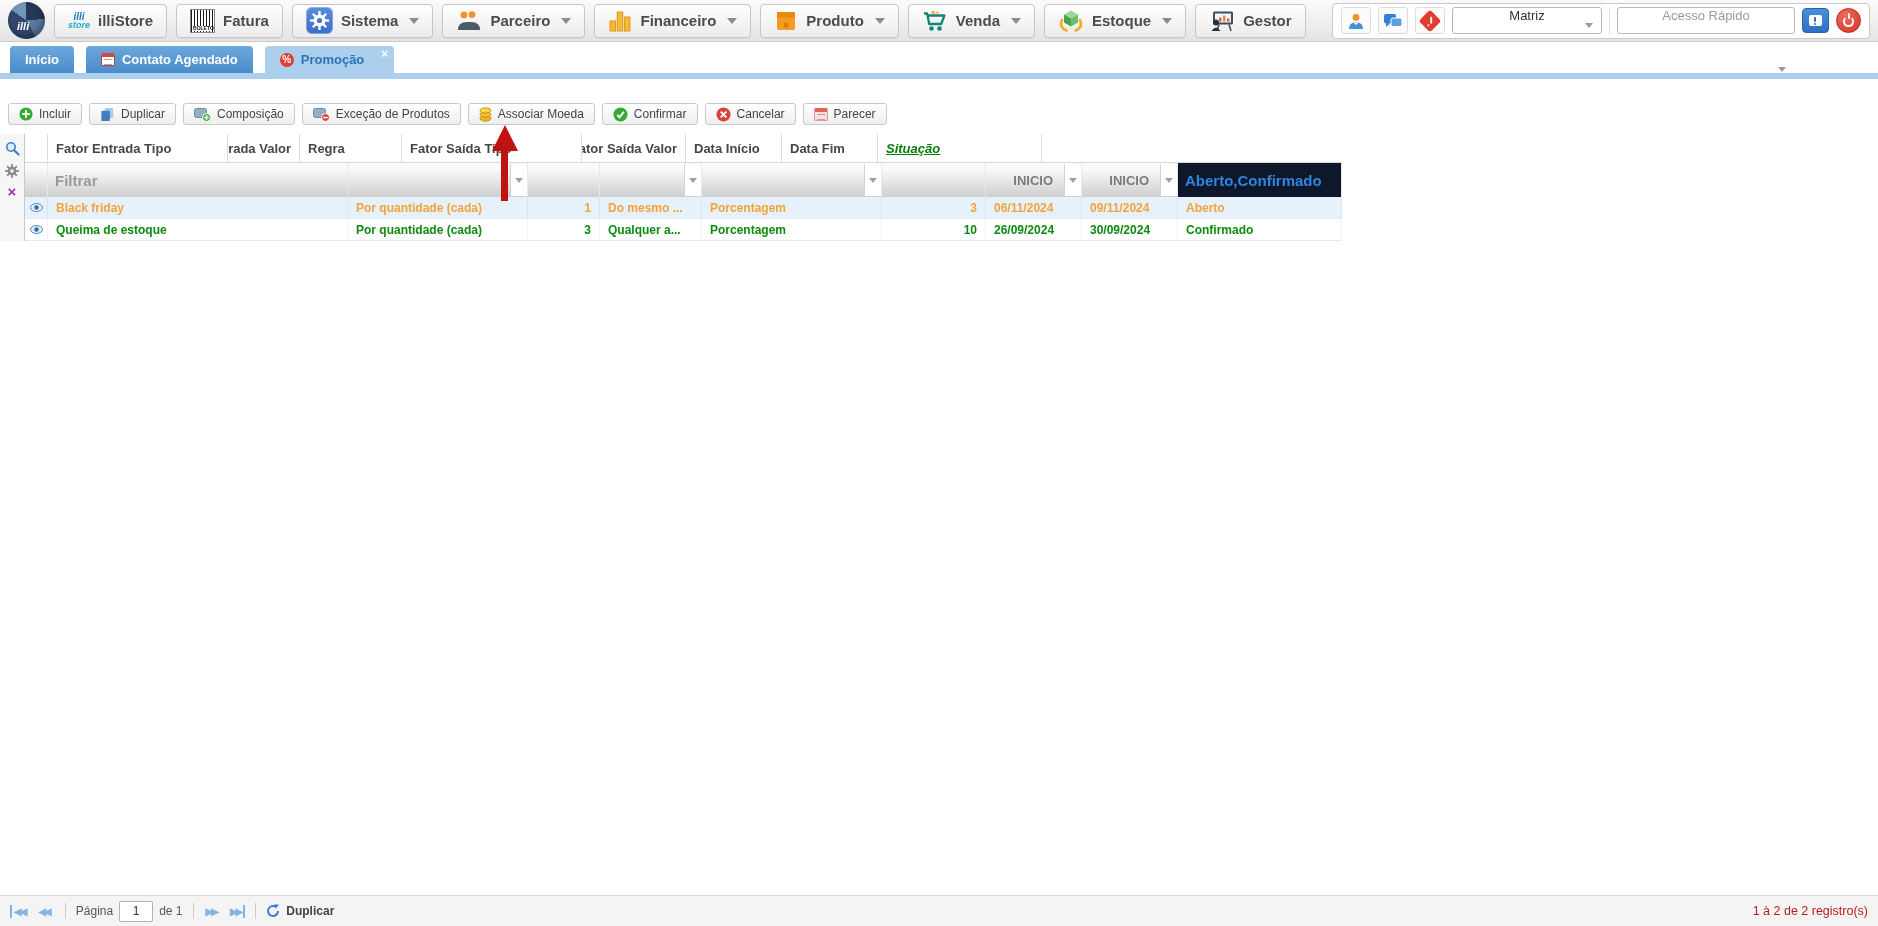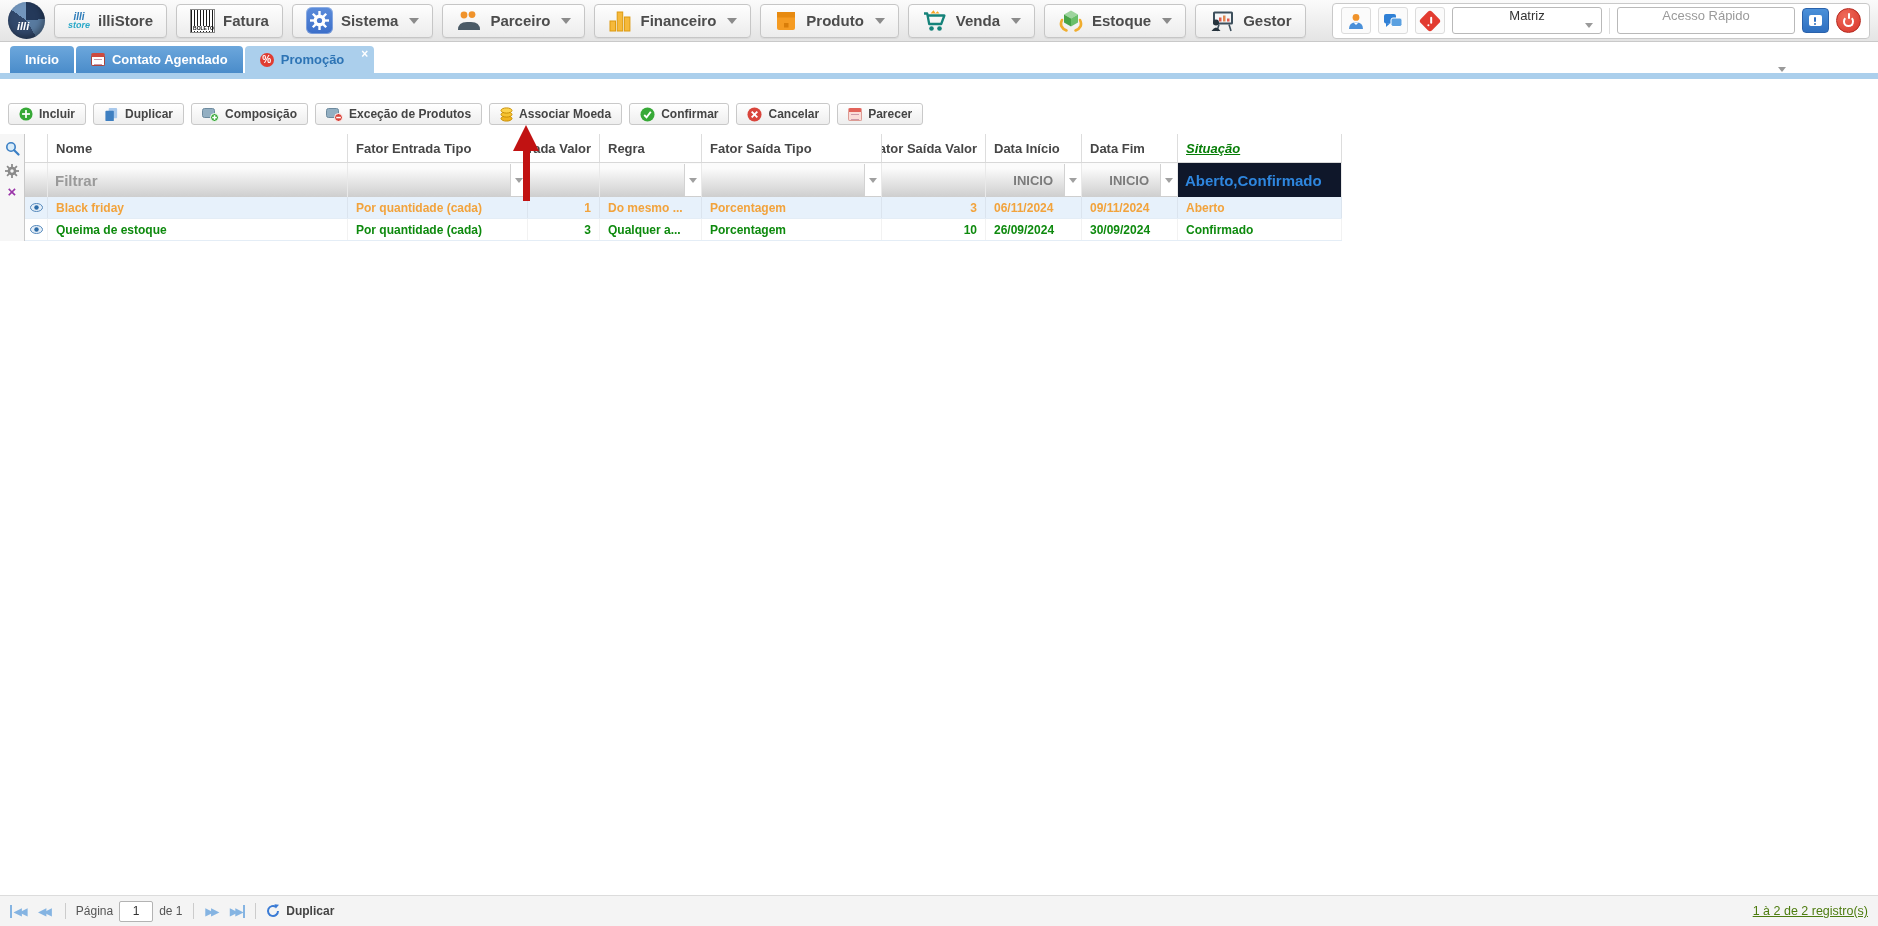--- a/index.html
+++ b/index.html
@@ -52,40 +52,40 @@
   .vsep-top { width:1px; height:26px; background:#ddd; }
   .info-btn { width:27px; height:25px; border-radius:4px; background:linear-gradient(#4a90d9,#2f6fc0); border:1px solid #2a62ab; display:flex; align-items:center; justify-content:center; cursor:pointer; }
   .bubble { width:13px; height:11px; background:#fff; border-radius:2px; position:relative; }
   .bubble .bar { position:absolute; left:5.3px; top:2px; width:2.2px; height:4.5px; background:#2f6fc0; border-radius:1px; }
   .bubble .dot { position:absolute; left:5.3px; top:7.5px; width:2.2px; height:2px; background:#2f6fc0; border-radius:1px; }
   .power-btn { width:25px; height:25px; border-radius:50%; background:radial-gradient(circle at 35% 30%,#ef6a5a,#d8352a); border:1px solid #b52a20; position:relative; cursor:pointer; }
   .power-ring { position:absolute; left:6px; top:7px; width:11px; height:11px; border:2px solid #fff; border-top-color:transparent; border-radius:50%; }
   .power-bar { position:absolute; left:10.5px; top:3.5px; width:2.5px; height:6px; background:#fff; border-radius:1px; }
 
   
-  .tabbar { background:#fff; padding:4px 10px 0; display:flex; gap:2px; }
+  .tabbar { background:#fff; padding:4px 10px 0; display:flex; gap:12px; }
   .tab {
     height:27px; display:flex; align-items:center; gap:7px; padding:0 15px;
     border-radius:4px 4px 0 0; background:linear-gradient(#6ca7dc,#4a8cca);
     color:#fff; font-weight:bold; font-size:13px; cursor:pointer;
   }
   .tab.active { background:#abcfec; color:#2d74b5; position:relative; padding-right:30px; }
   .tab-close { position:absolute; top:1px; right:6px; color:#fff; font-size:12px; font-weight:bold; cursor:pointer; }
   .tab-strip { height:6px; background:#abcfec; }
   .promo-badge { width:14px; height:14px; border-radius:50%; background:#e03c31; color:#fff; font-size:10px; font-weight:bold; display:flex; align-items:center; justify-content:center; }
   .cal { width:14px; height:13px; background:#fff; border:1px solid #a8443c; border-top:4px solid #ce4a3f; border-radius:2px; position:relative; }
   .cal::after { content:""; position:absolute; left:2px; top:2px; right:2px; height:4px; border-top:1px solid #c9a; border-bottom:1px solid #c9a; }
   .cal.pink { border-color:#dc9b94; border-top-color:#e2635a; background:#fadcd8; }
 
   
   .toolbar { padding:24px 0 0 8px; display:flex; gap:7px; background:#fff; }
   .tbtn {
     height:22px; display:flex; align-items:center; gap:6px; padding:0 10px;
     background:linear-gradient(#ffffff,#eeeeee); border:1px solid #c9c9c9; border-radius:3px;
-    font-size:12px; font-weight:bold; color:#454545; cursor:pointer; white-space:nowrap;
+    font-size:12px; font-weight:normal; color:#454545; cursor:pointer; white-space:nowrap;
   }
   .tbtn-assoc { position:relative; }
 
   
   .arrow { position:absolute; left:22px; top:21px; width:28px; height:76px; display:flex; flex-direction:column; align-items:center; z-index:10; pointer-events:none; }
   .arrow-head { width:0; height:0; border-left:13px solid transparent; border-right:13px solid transparent; border-bottom:26px solid #c11212; }
   .arrow-shaft { width:7px; height:50px; background:#c11212; }
 
   
   .grid { margin-top:9px; display:flex; align-items:flex-start; }
@@ -124,21 +124,21 @@
     position:absolute; left:0; right:0; bottom:0; height:31px;
     background:#f4f4f4; border-top:1px solid #dcdcdc;
     display:flex; align-items:center; gap:6px; padding:0 10px; font-size:12px; color:#555;
   }
   .pager { color:#85b4e2; font-size:10px; letter-spacing:-2px; font-weight:bold; padding:1px 5px 1px 2px; cursor:pointer; }
   .pager.first { border-left:2px solid #85b4e2; }
   .pager.last  { border-right:2px solid #85b4e2; padding-right:2px; }
   .vsep { width:1px; height:16px; background:#ccc; margin:0 4px; }
   .page-input { width:34px; height:21px; border:1px solid #b3b3b3; border-radius:2px; text-align:center; font-size:12px; color:#333; background:#fff; }
   .refresh-wrap { display:flex; align-items:center; gap:6px; cursor:pointer; font-weight:bold; color:#444; }
-  .records { margin-left:auto; color:#4d7c0f; font-size:12.5px;text-decoration:underline; }
+  .records { margin-left:auto; color:#b91c1c; font-size:12.5px; }
 </style>
 </head>
 <body>
 
 <div class="menubar">
   <span class="logo">
     <span class="logo-text">illi</span>
   </span>
 
   <div class="menu-btn">
@@ -406,21 +406,20 @@
         <circle cx="8" cy="8" r="2" fill="#f6f6f6"></circle>
       </svg>
     </span>
     <span class="g-ico clear-x">×</span>
   </div>
 
   <div class="gmain">
 
     <div class="hrow">
       <div class="hcell w-eye"></div>
-      <div class="hcell w0">Nome</div>
       <div class="hcell w1">Fator Entrada Tipo</div>
       <div class="hcell w2">Fator Entrada Valor</div>
       <div class="hcell w3">Regra</div>
       <div class="hcell w4">Fator Saída Tipo</div>
       <div class="hcell w5">Fator Saída Valor</div>
       <div class="hcell w6">Data Início</div>
       <div class="hcell w7">Data Fim</div>
       <div class="hcell w8 sorted">Situação</div>
     </div>
 

